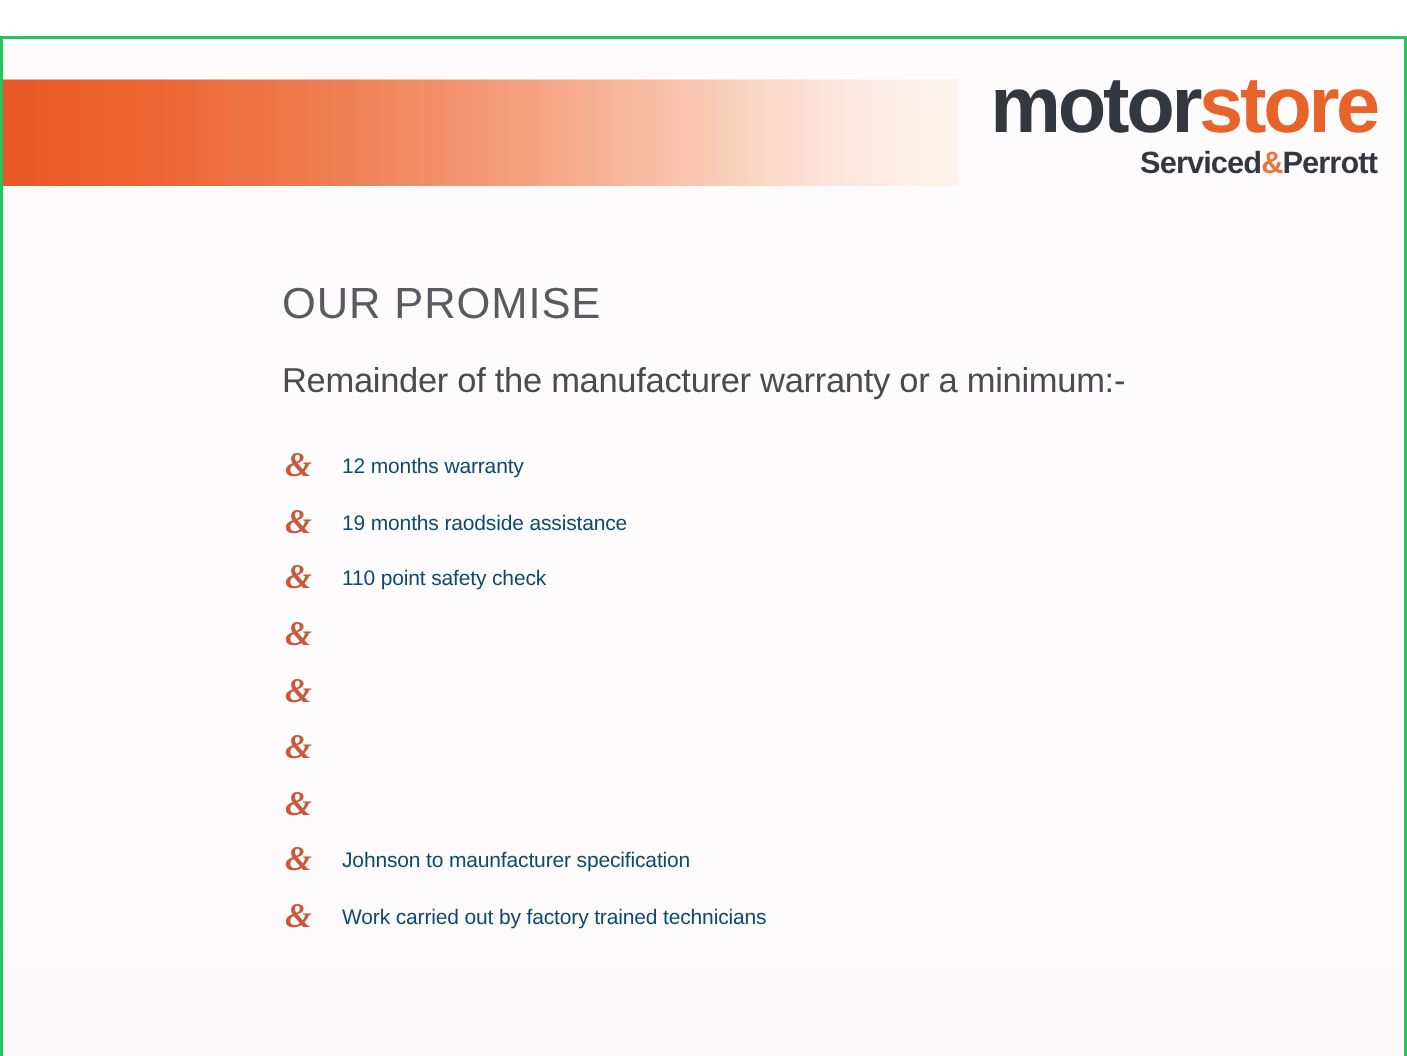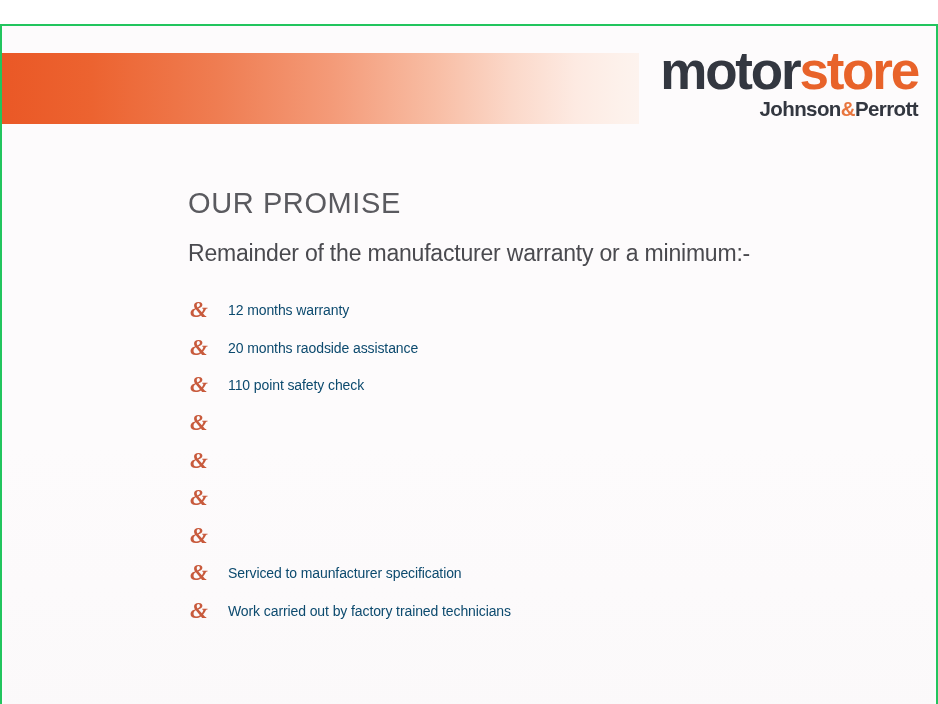--- a/index.html
+++ b/index.html
@@ -122,21 +122,21 @@
 </head>
 <body>
 
 <div id="slide">
   <div id="paper"></div>
 
   <div id="gradient-bar"></div>
 
   <div id="logo">
     <div id="logo-main"><span class="logo-motor">motor</span><span class="logo-store">store</span></div>
-    <div id="logo-sub"><span>Johnson</span><span class="logo-amp">&amp;</span><span>Perrott</span></div>
+    <div id="logo-sub"><span>Serviced</span><span class="logo-amp">&amp;</span><span>Perrott</span></div>
   </div>
 
   <div id="content">
     <h1 id="page-title">OUR PROMISE</h1>
     <p id="subtitle">Remainder of the manufacturer warranty or a minimum:-</p>
     <ul id="promise-list">
   <li>
     <span class="bullet-icon">
       <svg width="22" height="24" viewBox="0 0 22 24" aria-hidden="true">
         <text x="1" y="19" font-family="'Liberation Serif', serif" font-size="23" font-weight="bold" font-style="italic" fill="#c85a3c">&amp;</text>
@@ -144,21 +144,21 @@
     </span>
     <span class="item-text">12 months warranty</span>
   </li>
 
   <li>
     <span class="bullet-icon">
       <svg width="22" height="24" viewBox="0 0 22 24" aria-hidden="true">
         <text x="1" y="19" font-family="'Liberation Serif', serif" font-size="23" font-weight="bold" font-style="italic" fill="#c85a3c">&amp;</text>
       </svg>
     </span>
-    <span class="item-text">20 months raodside assistance</span>
+    <span class="item-text">19 months raodside assistance</span>
   </li>
 
   <li>
     <span class="bullet-icon">
       <svg width="22" height="24" viewBox="0 0 22 24" aria-hidden="true">
         <text x="1" y="19" font-family="'Liberation Serif', serif" font-size="23" font-weight="bold" font-style="italic" fill="#c85a3c">&amp;</text>
       </svg>
     </span>
     <span class="item-text">110 point safety check</span>
   </li>
@@ -194,21 +194,21 @@
       </svg>
     </span>
   </li>
 
   <li>
     <span class="bullet-icon">
       <svg width="22" height="24" viewBox="0 0 22 24" aria-hidden="true">
         <text x="1" y="19" font-family="'Liberation Serif', serif" font-size="23" font-weight="bold" font-style="italic" fill="#c85a3c">&amp;</text>
       </svg>
     </span>
-    <span class="item-text">Serviced to maunfacturer specification</span>
+    <span class="item-text">Johnson to maunfacturer specification</span>
   </li>
 
   <li>
     <span class="bullet-icon">
       <svg width="22" height="24" viewBox="0 0 22 24" aria-hidden="true">
         <text x="1" y="19" font-family="'Liberation Serif', serif" font-size="23" font-weight="bold" font-style="italic" fill="#c85a3c">&amp;</text>
       </svg>
     </span>
     <span class="item-text">Work carried out by factory trained technicians</span>
   </li>

